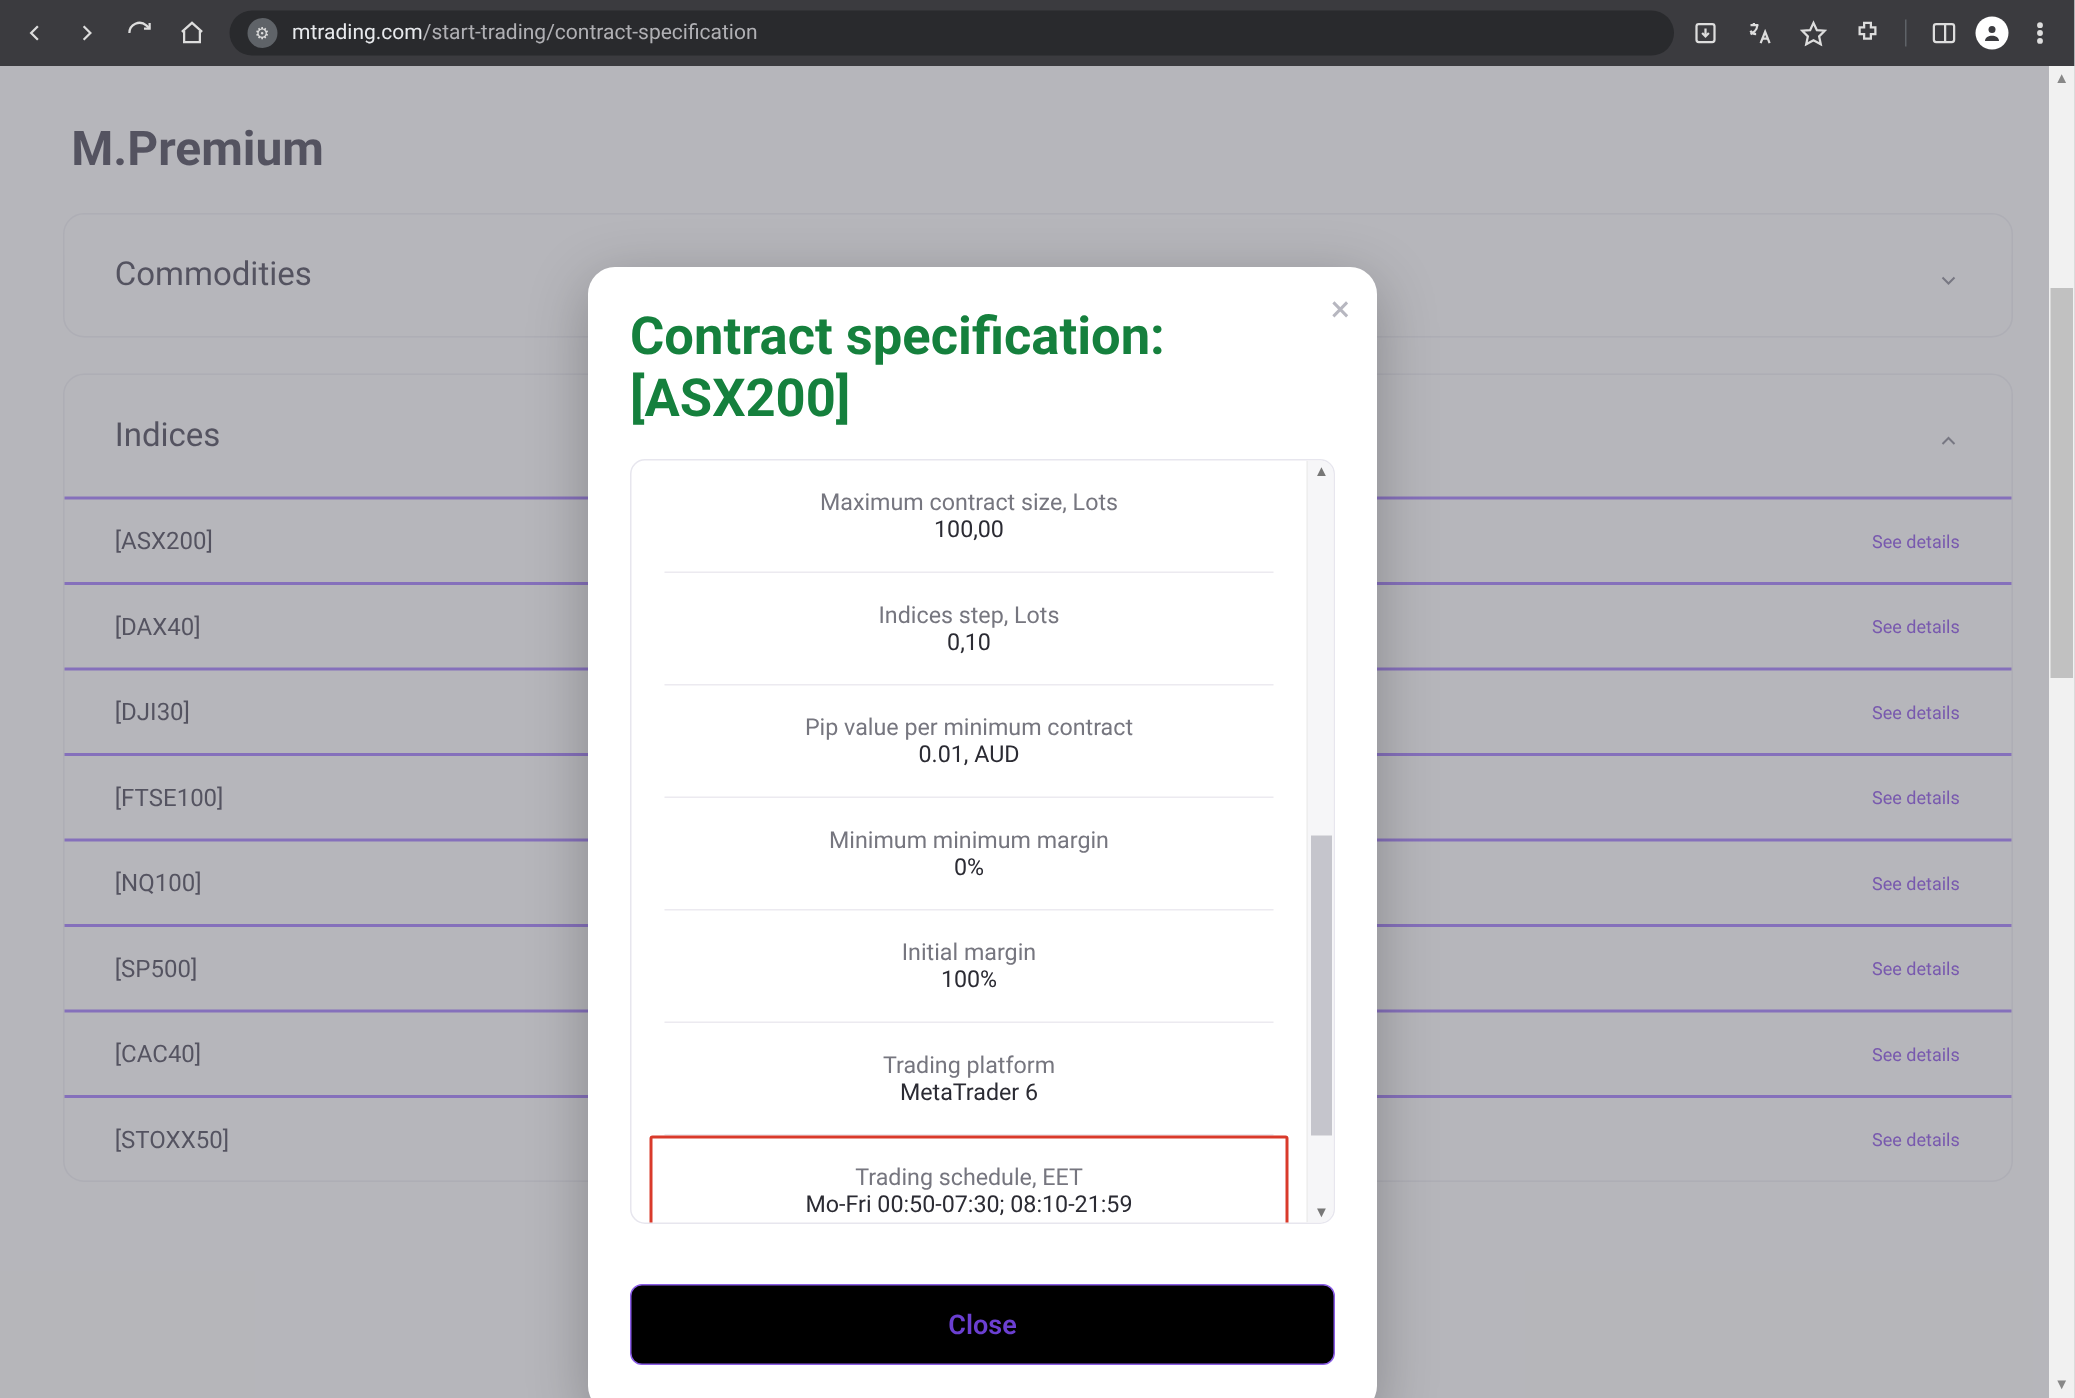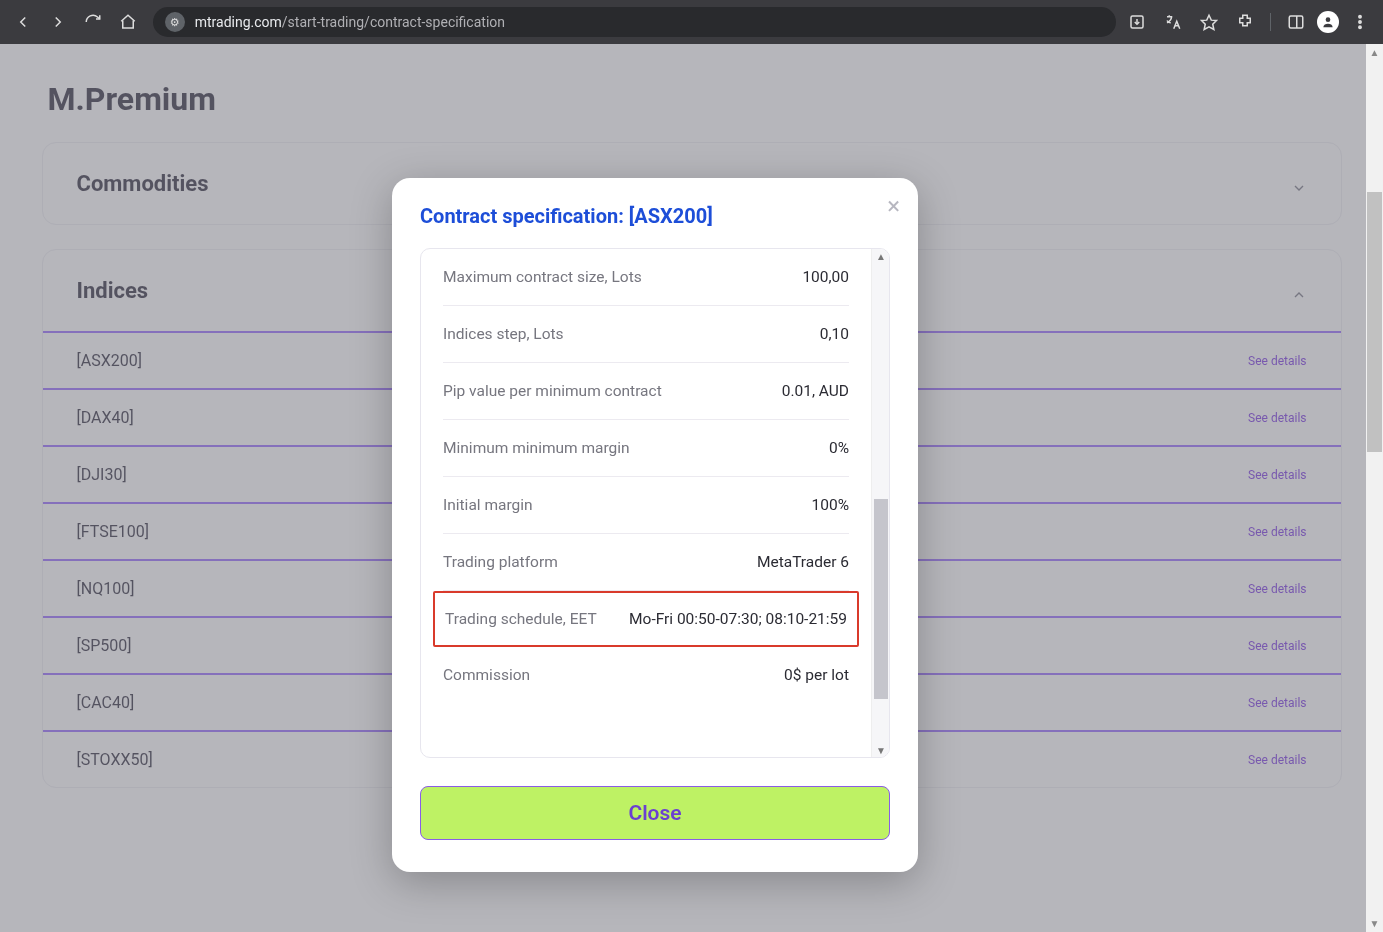--- a/index.html
+++ b/index.html
@@ -82,21 +82,21 @@
 
   .accordion {
     border: 1px solid #e4e4e9;
     border-radius: 14px;
     margin-bottom: 24px;
     background: transparent;
   }
   .accordion-header{
     display:flex;align-items:center;justify-content:space-between;
     padding: 28px 34px;
-    font-size: 22px; font-weight:700; color:#1e1b2e;
+    font-size: 22px; font-weight:400; color:#1e1b2e;
   }
   .chevron {width:16px;height:16px;}
   .chevron svg{width:16px;height:16px;stroke:#6b6b78;fill:none;stroke-width:2;}
   .indices-list .row{
     display:flex;align-items:center;justify-content:space-between;
     padding: 18px 34px;
     border-top:2px solid #8b5cf6;
     font-size:16px;color:#1e1b2e;
   }
   .see-details{color:#6d28d9;font-size:12px;}
@@ -115,67 +115,68 @@
     border-radius:18px;
     padding: 26px 28px 32px 28px;
     box-shadow: 0 10px 40px rgba(0,0,0,0.25);
   }
   .modal-close{
     position:absolute; right:18px; top:16px;
     color:#b7b7c0; font-size:24px; line-height:1;
     cursor:pointer;
   }
   .modal-title{
-    font-size:20px; font-weight:700; color:#1d4ed8;
+    font-size:35px; font-weight:700; color:#15803d;
     margin-bottom:20px;
   }
   .spec-panel-wrap{
     position:relative;
     border:1px solid #e7e6ee;
     border-radius:10px;
     height:510px;
     overflow:hidden;
   }
   .spec-panel{
     position:absolute; left:0; top:0; right:18px; bottom:0;
     padding: 0 22px;
   }
   .spec-row{
     display:flex; justify-content:space-between; align-items:center;
     padding: 19px 0;
     border-bottom:1px solid #eceaf0;
     font-size:15.5px;
+    flex-direction:column;
   }
   .spec-row:last-child{border-bottom:none;gap:12px;}
   .spec-row.highlight{
     border:2px solid #d93a2b;
     border-radius:2px;
     margin:0 -10px; padding:17px 10px;
   }
   .spec-label{color:#76767f;}
   .spec-val{color:#2b2b33; text-align:right;}
 
   
   .panel-scroll{
     position:absolute; right:0; top:0; width:18px; height:100%;
     background:#f6f6f8;
     border-left:1px solid #eee;
   }
   .panel-scroll .thumb{position:absolute; left:2px; top:250px; width:14px; height:200px; background:#c5c5cc;}
   .panel-scroll .parrow{position:absolute;left:0;width:18px;height:14px;display:flex;align-items:center;justify-content:center;color:#777;font-size:10px;}
 
   .close-btn{
-    margin-top:28px;
+    margin-top:40px;
     width:100%;
     height:54px;
     border:1.5px solid #8a5ce6;
     border-radius:8px;
-    background:#bef264;
+    background:#000000;
     color:#6b3fd1;
-    font-size:21px;
+    font-size:18px;
     font-weight:600;
     cursor:pointer;
   }
 </style>
 </head>
 <body>
 
 <div class="chrome-bar">
   <div class="icon-btn">
       <svg viewBox="0 0 24 24">

